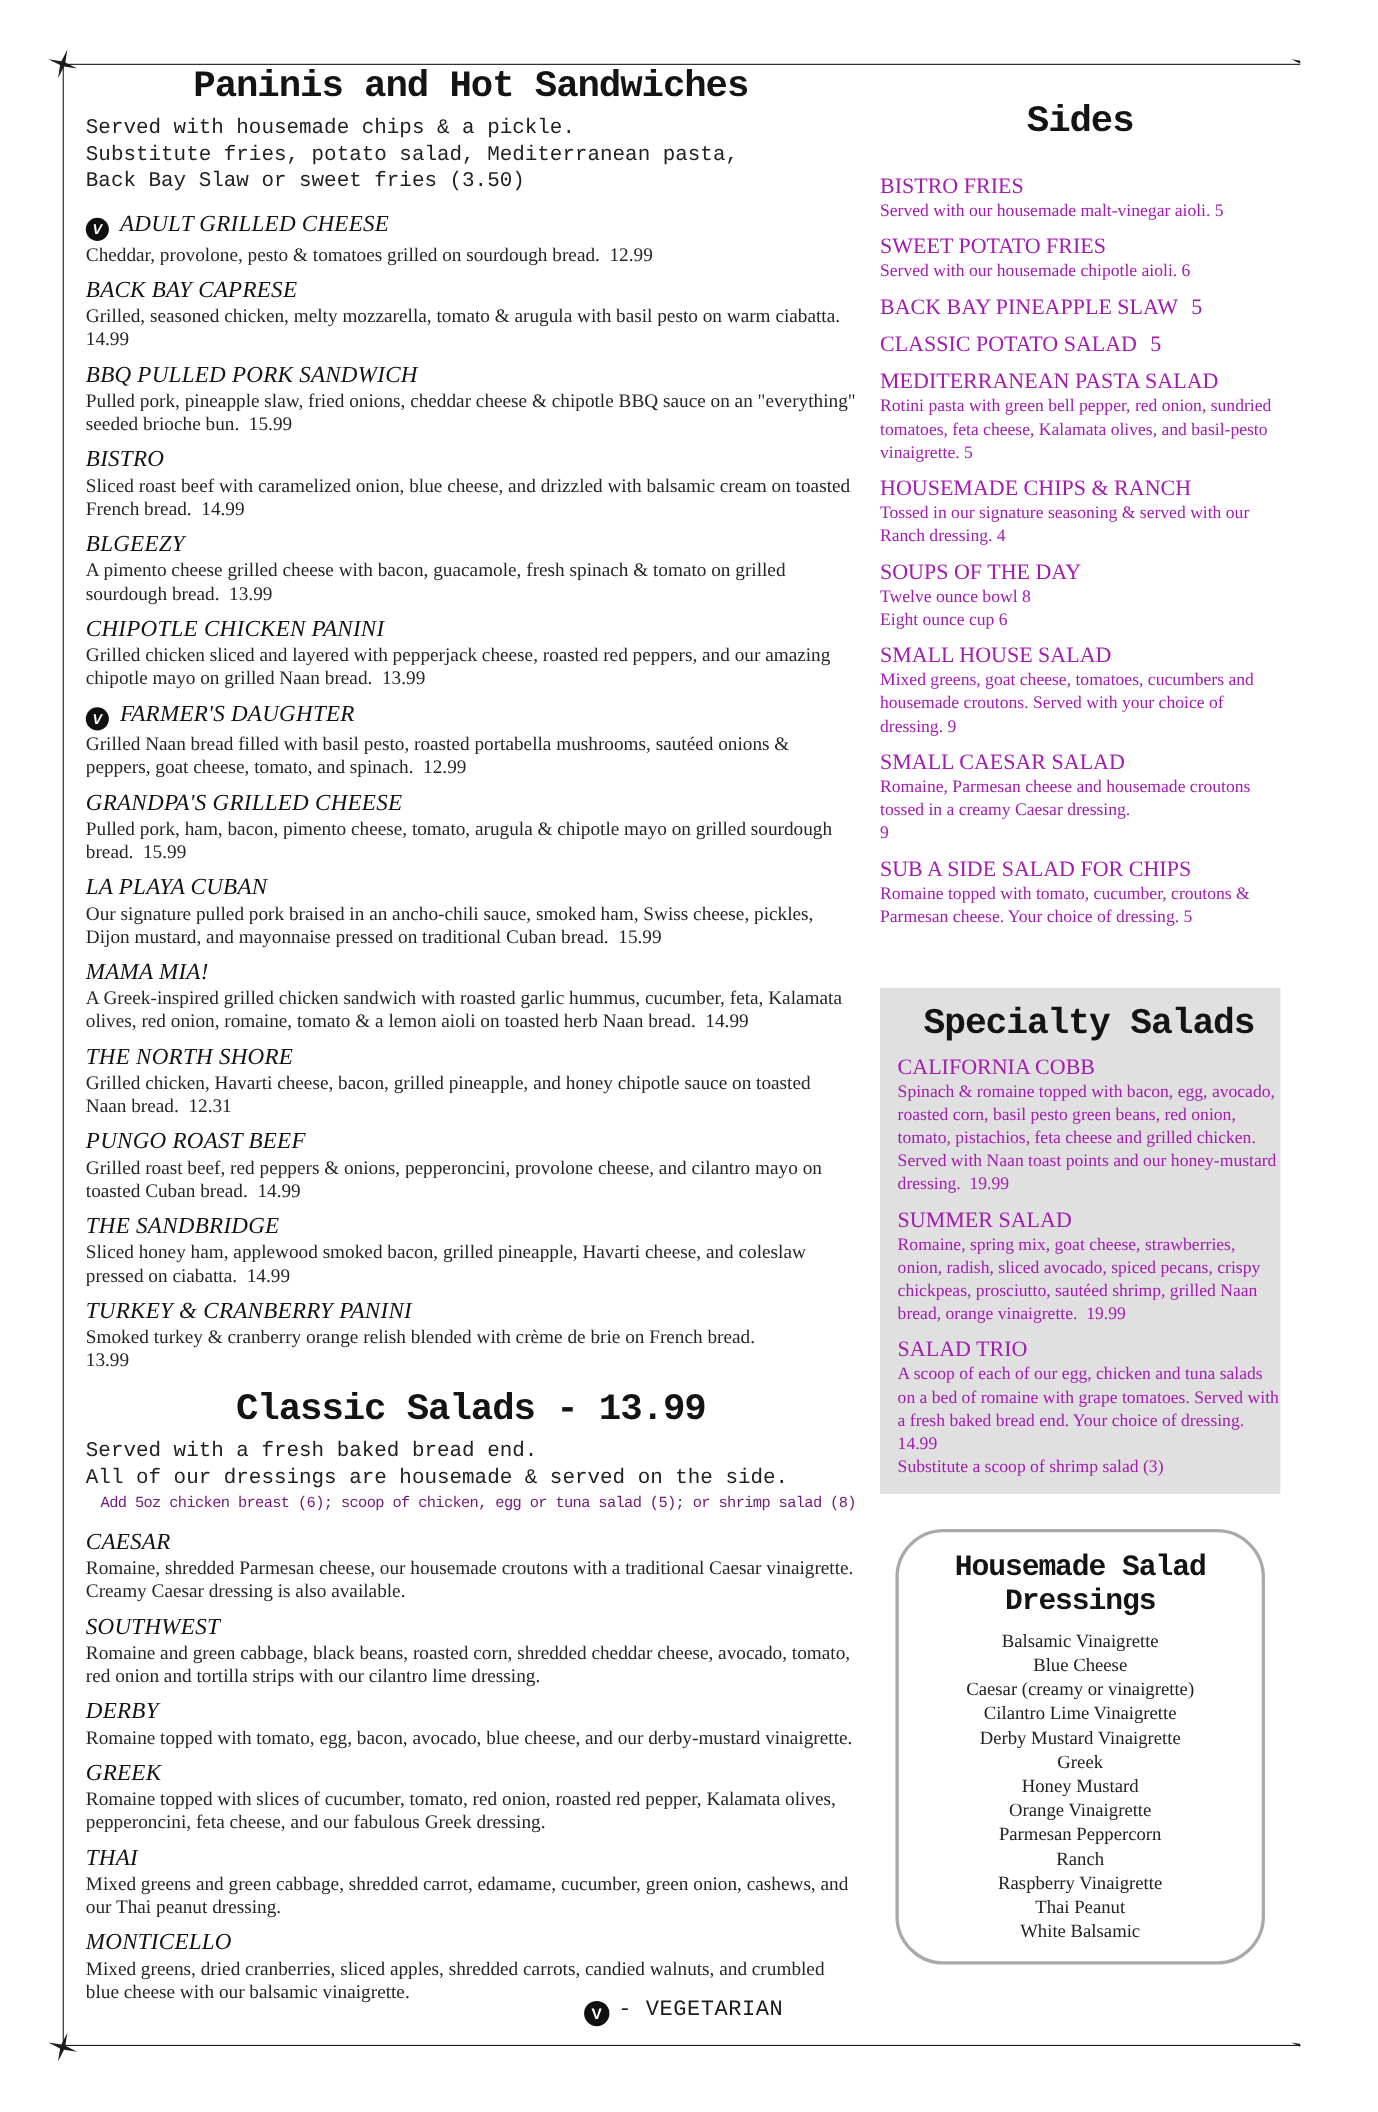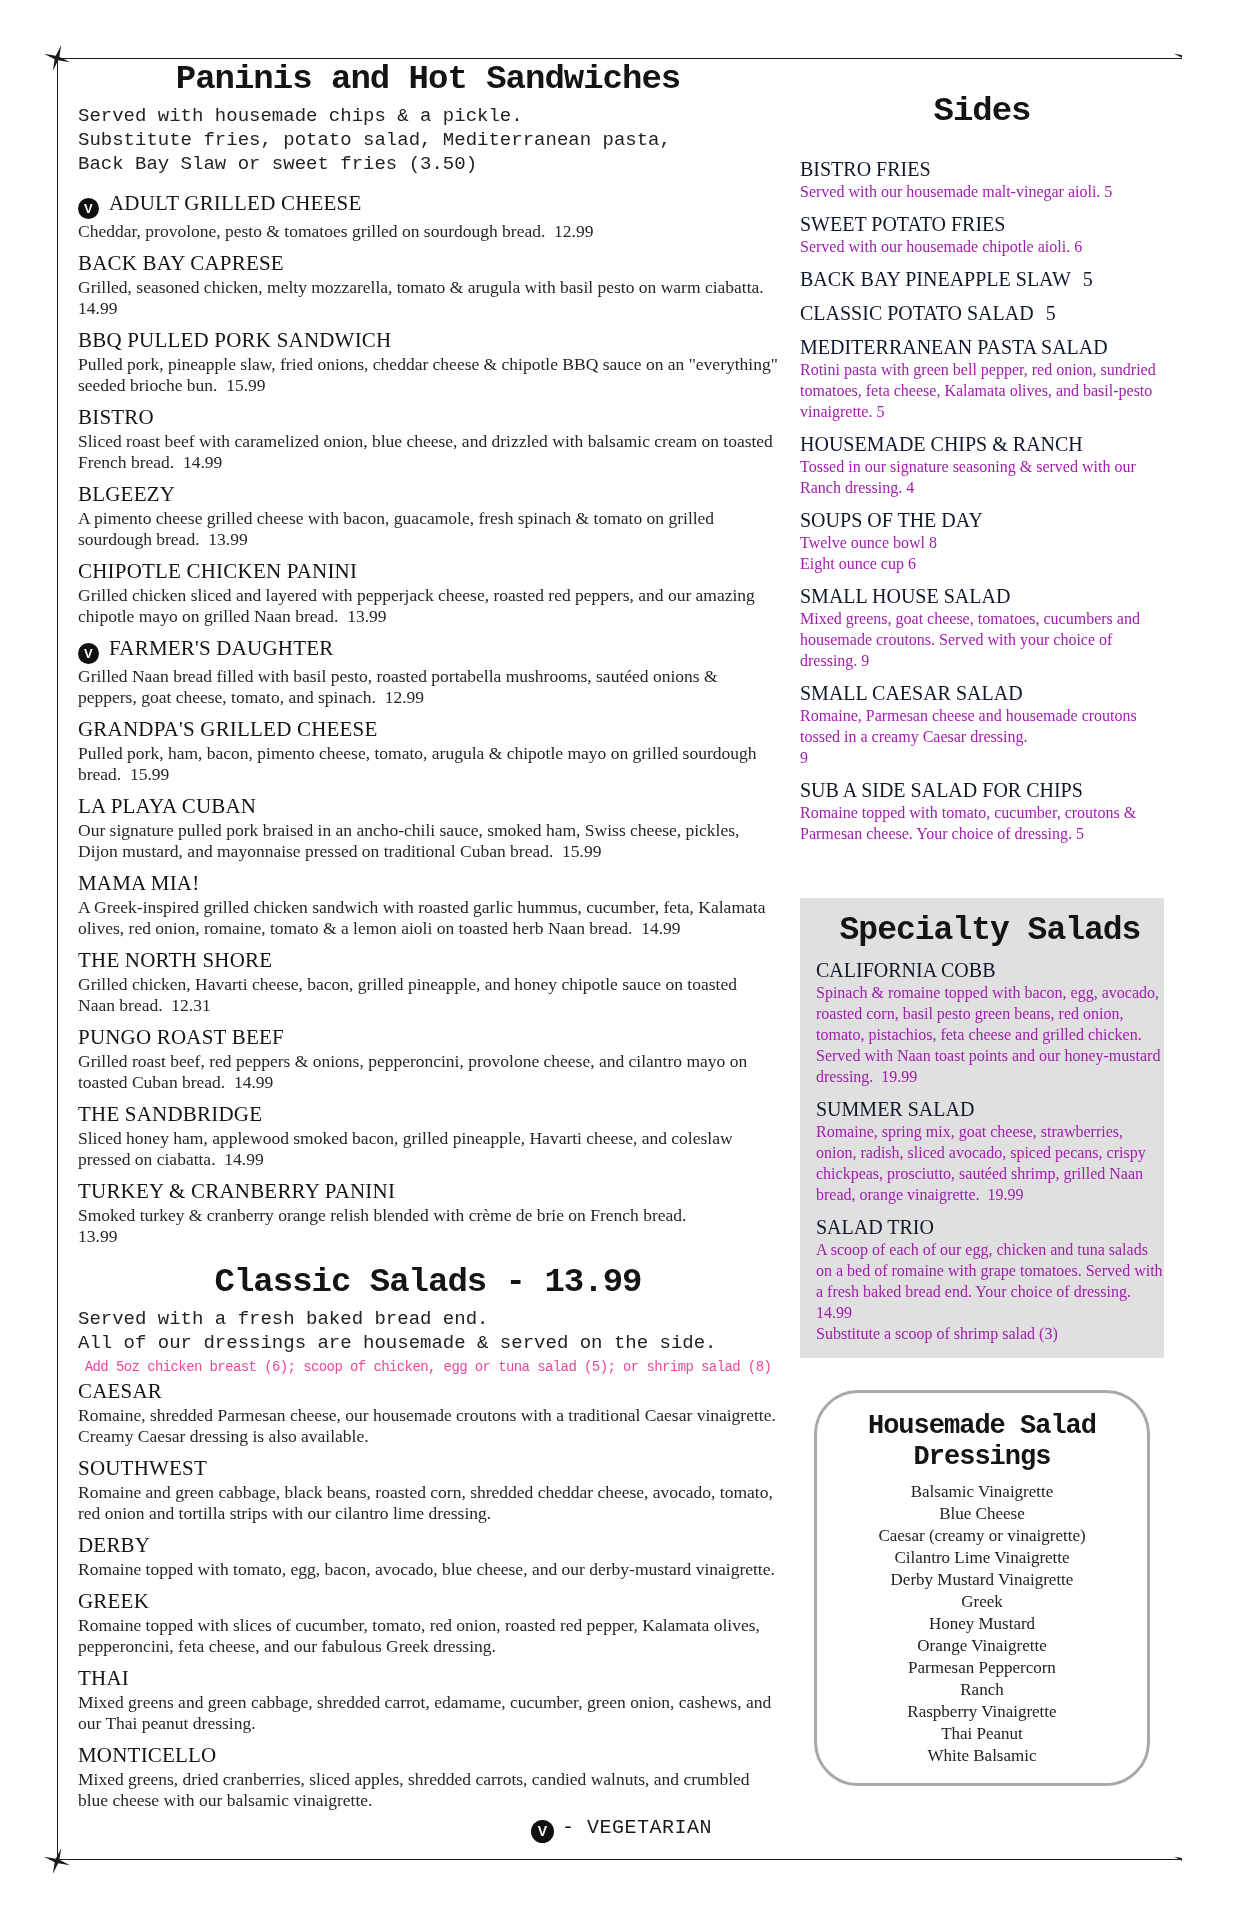--- a/index.html
+++ b/index.html
@@ -9,36 +9,36 @@
          border:1.5px solid #1c1c1c;box-sizing:border-box;}
   .star{position:absolute;width:30px;height:30px;}
   .star svg{width:100%;height:100%;transform:rotate(18deg);}
   .tw{font-family:"Liberation Mono","DejaVu Sans Mono",monospace;}
   .pre{white-space:pre-line;}
 
   .left-col{position:absolute;left:78px;top:60px;width:700px;}
   .big-title{font-size:34px;font-weight:700;letter-spacing:-1px;text-align:center;
              margin:0 0 6px 0;color:#141414;}
   .sub{font-size:19px;line-height:24px;color:#222;margin-bottom:16px;}
-  .note{font-size:14px;letter-spacing:-0.6px;text-align:center;color:#ec4899;margin:2px 0 5px 0;}
+  .note{font-size:14px;letter-spacing:-0.6px;text-align:right;color:#701a75;margin:2px 0 15px 0;}
 
   .mi{margin-bottom:10px;}
-  .mi-name{font-size:21px;line-height:23px;color:#141414;letter-spacing:0.2px;margin-bottom:2px;}
+  .mi-name{font-size:21px;line-height:23px;color:#141414;letter-spacing:0.2px;margin-bottom:2px;font-style:italic;}
   .mi-desc{font-size:17.5px;line-height:21px;color:#262626;white-space:pre-wrap;}
 
   .vbadge{display:inline-flex;width:21px;height:21px;border-radius:50%;background:#101010;
           color:#ffffff;font-family:"Liberation Sans",sans-serif;font-weight:bold;font-size:13px;
           align-items:center;justify-content:center;vertical-align:-3px;margin-right:10px;}
 
   .classic-head{margin-top:16px;}
 
   .right-col{position:absolute;left:800px;top:92px;width:364px;}
   .sides-title{margin-bottom:28px;}
   .si{margin-bottom:11px;}
-  .si-name{font-size:20px;line-height:23px;color:#0f172a;}
+  .si-name{font-size:20px;line-height:23px;color:#a21caf;}
   .si-price{margin-left:12px;}
   .si-desc{font-size:16px;line-height:21px;color:#a21caf;white-space:pre-wrap;}
 
   .spec-box{background:#e0e0e0;margin-top:54px;padding:14px 0 12px 16px;box-sizing:border-box;}
   .spec-title{font-size:33px;margin:0 0 10px 0;}
   .spec-box .si-desc{white-space:pre-wrap;}
 
   .dress-box{width:336px;margin:32px auto 0 auto;border:3px solid #a9a9a9;border-radius:44px;
              padding:18px 10px 16px 10px;box-sizing:border-box;}
   .dress-title{font-size:27px;line-height:31px;font-weight:700;letter-spacing:-1px;

